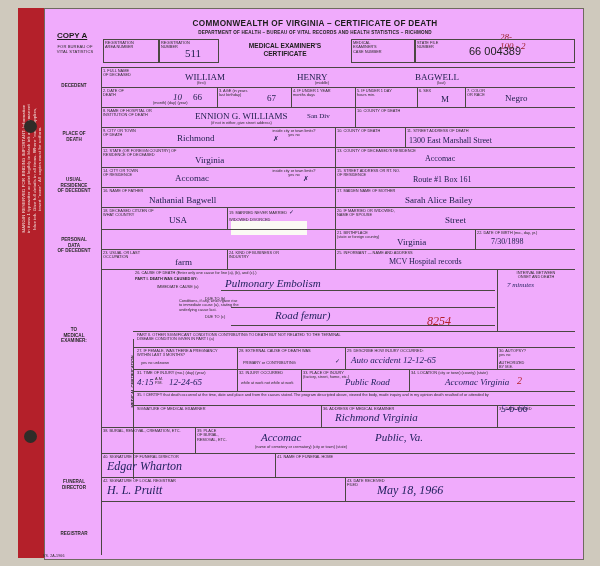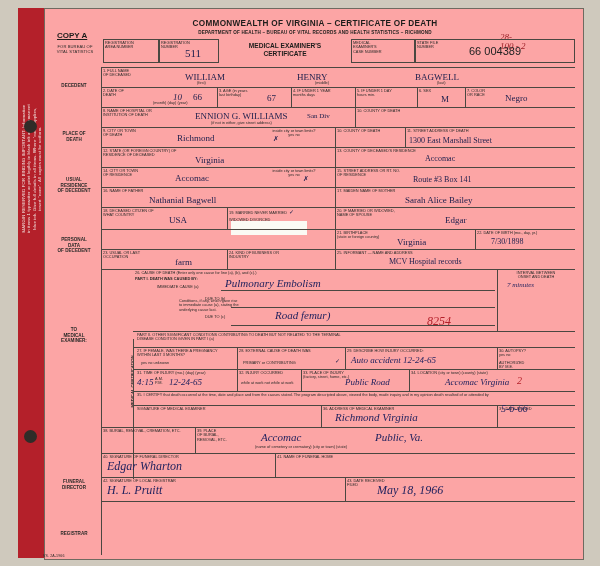--- a/index.html
+++ b/index.html
@@ -9,21 +9,21 @@
   #scan{position:absolute;left:0;top:0;width:600px;height:566px;background:#cfc9bd;}
   #redbar{position:absolute;left:18px;top:8px;width:26px;height:550px;background:#b4202a;}
   #redbar .vtext{
     position:absolute;left:-52px;top:150px;width:130px;
     transform:rotate(-90deg);transform-origin:50% 50%;
     color:#f2e6e2;font-size:4.2px;letter-spacing:.2px;text-align:center;line-height:1.25;
   }
   #punch1,#punch2{position:absolute;left:24px;width:13px;height:13px;border-radius:50%;background:#2f2c28;}
   #punch1{top:120px;}
   #punch2{top:430px;}
-  #form{position:absolute;left:44px;top:8px;width:538px;height:550px;background:#fca5a5;border:1px solid #8d8madd;}
+  #form{position:absolute;left:44px;top:8px;width:538px;height:550px;background:#f0abfc;border:1px solid #8d8madd;}
   #form{border:1px solid #6f6a60;}
   
   .lbl{font-size:4.1px;line-height:1.15;color:#2a2a28;letter-spacing:.1px;}
   .box{position:absolute;border:1px solid #4a4741;box-sizing:border-box;}
   .vline{position:absolute;background:#4a4741;width:1px;}
   .hline{position:absolute;background:#4a4741;height:1px;}
   .sideband{position:absolute;font-size:4.6px;font-weight:bold;color:#2a2a28;text-align:center;line-height:1.2;}
   .rot{transform-origin:50% 50%;}
   .title1{font-size:8.2px;font-weight:bold;letter-spacing:.3px;text-align:center;color:#1d1d1b;}
   .title2{font-size:4.6px;font-weight:bold;text-align:center;color:#1d1d1b;letter-spacing:.2px;}
@@ -171,41 +171,41 @@
     <div class="hline" style="left:56px;top:158px;width:474px;"></div>
     <div class="cell-lbl" style="left:58px;top:160px;white-space:pre-line;">14. CITY OR TOWN
      OF RESIDENCE</div>
     <div class="hv" style="left:130px;top:164px;font-size:9px;">Accomac</div>
     <div class="cell-lbl" style="left:214px;top:160px;white-space:pre-line;text-align:center;width:70px;">inside city or town limits?
 yes            no</div>
     <div class="crs" style="left:258px;top:166px;">✗</div>
     <div class="vline" style="left:290px;top:158px;height:20px;"></div>
     <div class="cell-lbl" style="left:292px;top:160px;white-space:pre-line;">15. STREET ADDRESS OR RT. NO.
      OF RESIDENCE</div>
-    <div class="hv" style="left:368px;top:166px;font-size:8px;">Route #3      Box 141</div>
+    <div class="hv" style="left:368px;top:166px;font-size:8px;">Route #1      Box 161</div>
 
     <div class="hline" style="left:56px;top:178px;width:474px;"></div>
     <div class="cell-lbl" style="left:58px;top:180px;">16. NAME OF FATHER</div>
     <div class="hv" style="left:104px;top:186px;font-size:9px;">Nathanial Bagwell</div>
     <div class="vline" style="left:290px;top:178px;height:20px;"></div>
     <div class="cell-lbl" style="left:292px;top:180px;">17. MAIDEN NAME OF MOTHER</div>
     <div class="hv" style="left:360px;top:186px;font-size:9px;">Sarah Alice Bailey</div>
 
     <div class="hline" style="left:56px;top:198px;width:474px;"></div>
     <div class="cell-lbl" style="left:58px;top:200px;white-space:pre-line;">18. DECEASED CITIZEN OF
      WHAT COUNTRY</div>
     <div class="hv" style="left:124px;top:206px;font-size:9px;">USA</div>
     <div class="vline" style="left:182px;top:198px;height:22px;"></div>
     <div class="cell-lbl" style="left:184px;top:200px;white-space:pre-line;line-height:1.8;">19. MARRIED      NEVER MARRIED
      WIDOWED      DIVORCED</div>
     <div class="crs" style="left:244px;top:199px;font-size:6px;">✓</div>
     <div class="vline" style="left:290px;top:198px;height:22px;"></div>
     <div class="cell-lbl" style="left:292px;top:200px;white-space:pre-line;">20. IF MARRIED OR WIDOWED,
      NAME OF SPOUSE</div>
-    <div class="hv" style="left:400px;top:206px;font-size:9px;">Edgar</div>
+    <div class="hv" style="left:400px;top:206px;font-size:9px;">Street</div>
 
     <div style="position:absolute;left:186px;top:212px;width:76px;height:14px;background:#fbfaf4;"></div>
 
     <div class="hline" style="left:56px;top:220px;width:474px;"></div>
     <div class="cell-lbl" style="left:292px;top:222px;white-space:pre-line;">21. BIRTHPLACE
      (state or foreign country)</div>
     <div class="hv" style="left:352px;top:228px;font-size:9px;">Virginia</div>
     <div class="vline" style="left:430px;top:220px;height:20px;"></div>
     <div class="cell-lbl" style="left:432px;top:222px;">22. DATE OF BIRTH (mo., day, yr.)</div>
     <div class="hv" style="left:446px;top:228px;font-size:8px;">7/30/1898</div>
@@ -252,21 +252,21 @@
 
     <div class="cell-lbl" style="left:92px;top:340px;white-space:pre-line;">27. IF FEMALE, WAS THERE A PREGNANCY
      WITHIN LAST 3 MONTHS?</div>
     <div class="cell-lbl" style="left:96px;top:352px;">yes        no        unknown</div>
     <div class="vline" style="left:192px;top:338px;height:22px;"></div>
     <div class="cell-lbl" style="left:194px;top:340px;">28. EXTERNAL CAUSE OF DEATH WAS</div>
     <div class="cell-lbl" style="left:198px;top:352px;">PRIMARY        or CONTRIBUTING</div>
     <div class="crs" style="left:290px;top:348px;font-size:6px;">✓</div>
     <div class="vline" style="left:300px;top:338px;height:22px;"></div>
     <div class="cell-lbl" style="left:302px;top:340px;">29. DESCRIBE HOW INJURY OCCURRED:</div>
-    <div class="script" style="position:absolute;left:306px;top:346px;font-size:9px;">Auto accident 12-24-65</div>
+    <div class="script" style="position:absolute;left:306px;top:346px;font-size:9px;">Auto accident 12-12-65</div>
     <div class="vline" style="left:452px;top:338px;height:22px;"></div>
     <div class="cell-lbl" style="left:454px;top:340px;white-space:pre-line;">30. AUTOPSY?
      yes        no</div>
     <div class="cell-lbl" style="left:454px;top:352px;white-space:pre-line;">AUTHORIZED
 BY M.E.</div>
 
     <div class="hline" style="left:88px;top:360px;width:442px;"></div>
     <div class="cell-lbl" style="left:92px;top:362px;">31. TIME OF INJURY   (mo.)    (day)   (year)</div>
     <div class="script" style="position:absolute;left:92px;top:368px;font-size:9px;">4:15</div>
     <div class="cell-lbl" style="left:110px;top:368px;white-space:pre-line;line-height:1.1;">A.M.

